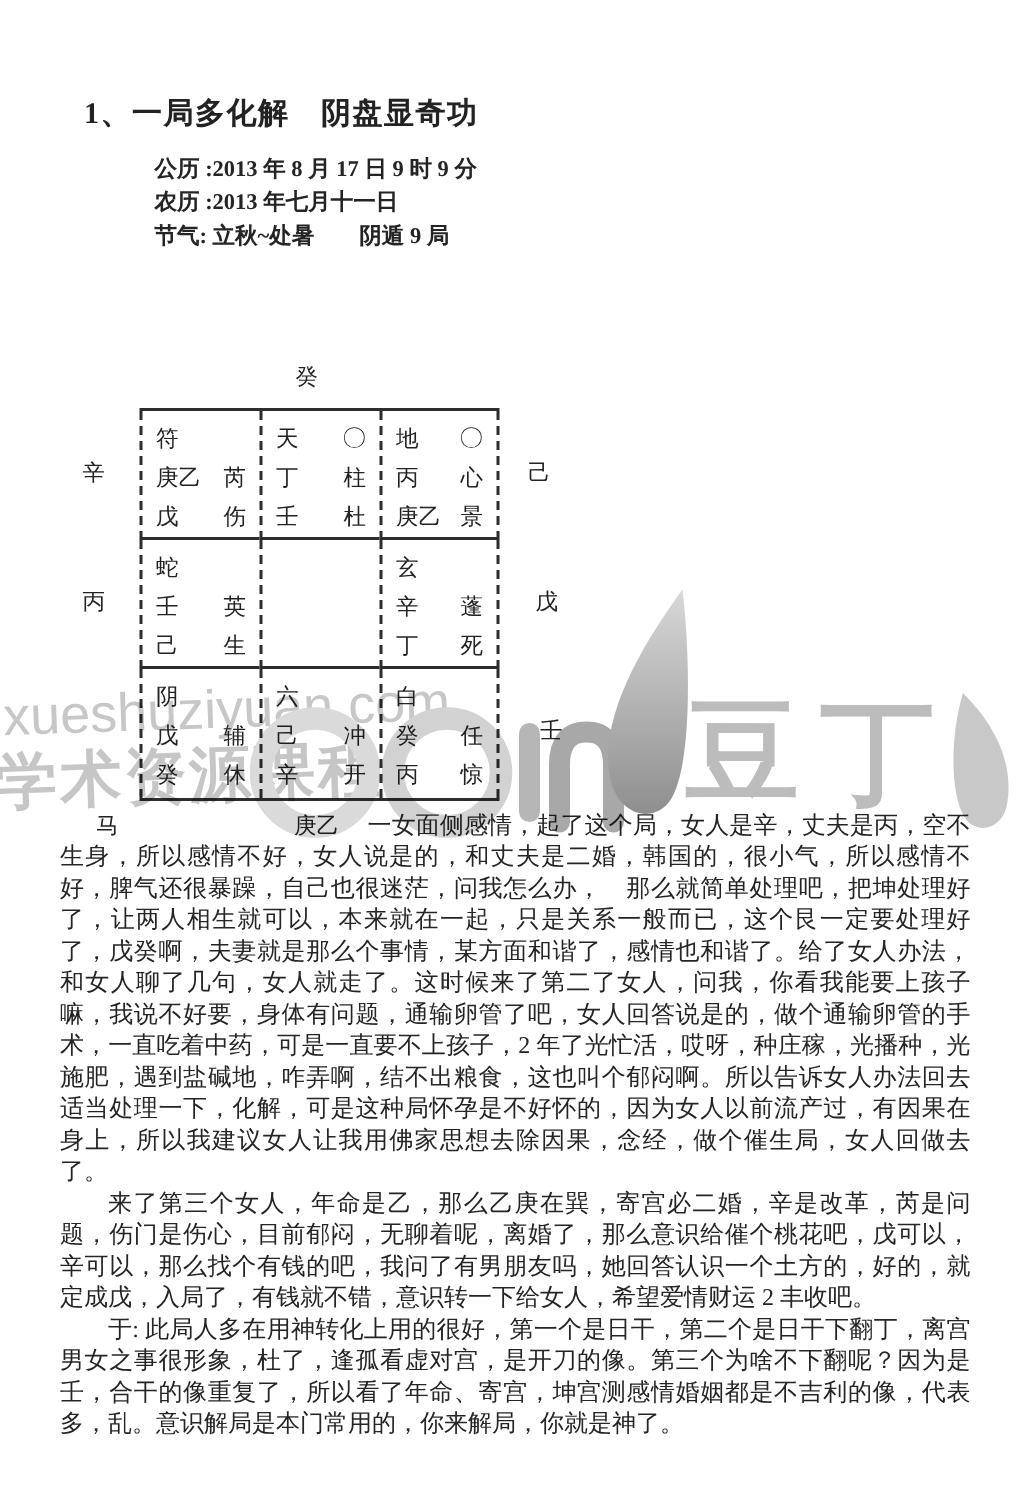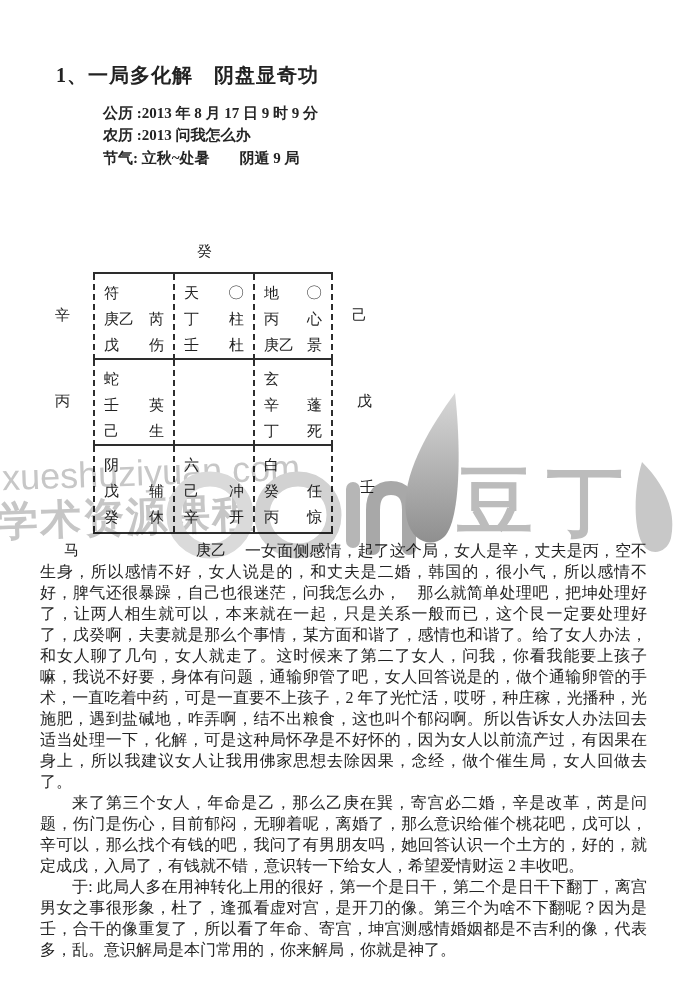--- a/index.html
+++ b/index.html
@@ -63,21 +63,21 @@
 </style>
 </head>
 <body>
 
 <div class="page">
 
   <div class="doc-title">1、一局多化解　阴盘显奇功</div>
 
   <div class="info-block">
     <div class="info-line">公历 :2013 年 8 月 17 日 9 时 9 分</div>
-    <div class="info-line">农历 :2013 问我怎么办</div>
+    <div class="info-line">农历 :2013 年七月十一日</div>
     <div class="info-line">节气: 立秋~处暑　　阴遁 9 局</div>
   </div>
 
   <div class="stem-label" style="left:197px; top:242px;">癸</div>
   <div class="stem-label" style="left:55px;  top:306px;">辛</div>
   <div class="stem-label" style="left:352px; top:306px;">己</div>
   <div class="stem-label" style="left:55px;  top:392px;">丙</div>
   <div class="stem-label" style="left:357px; top:392px;">戊</div>
   <div class="stem-label" style="left:360px; top:478px;">壬</div>
   <div class="stem-label" style="left:64px;  top:541px;">马</div>

